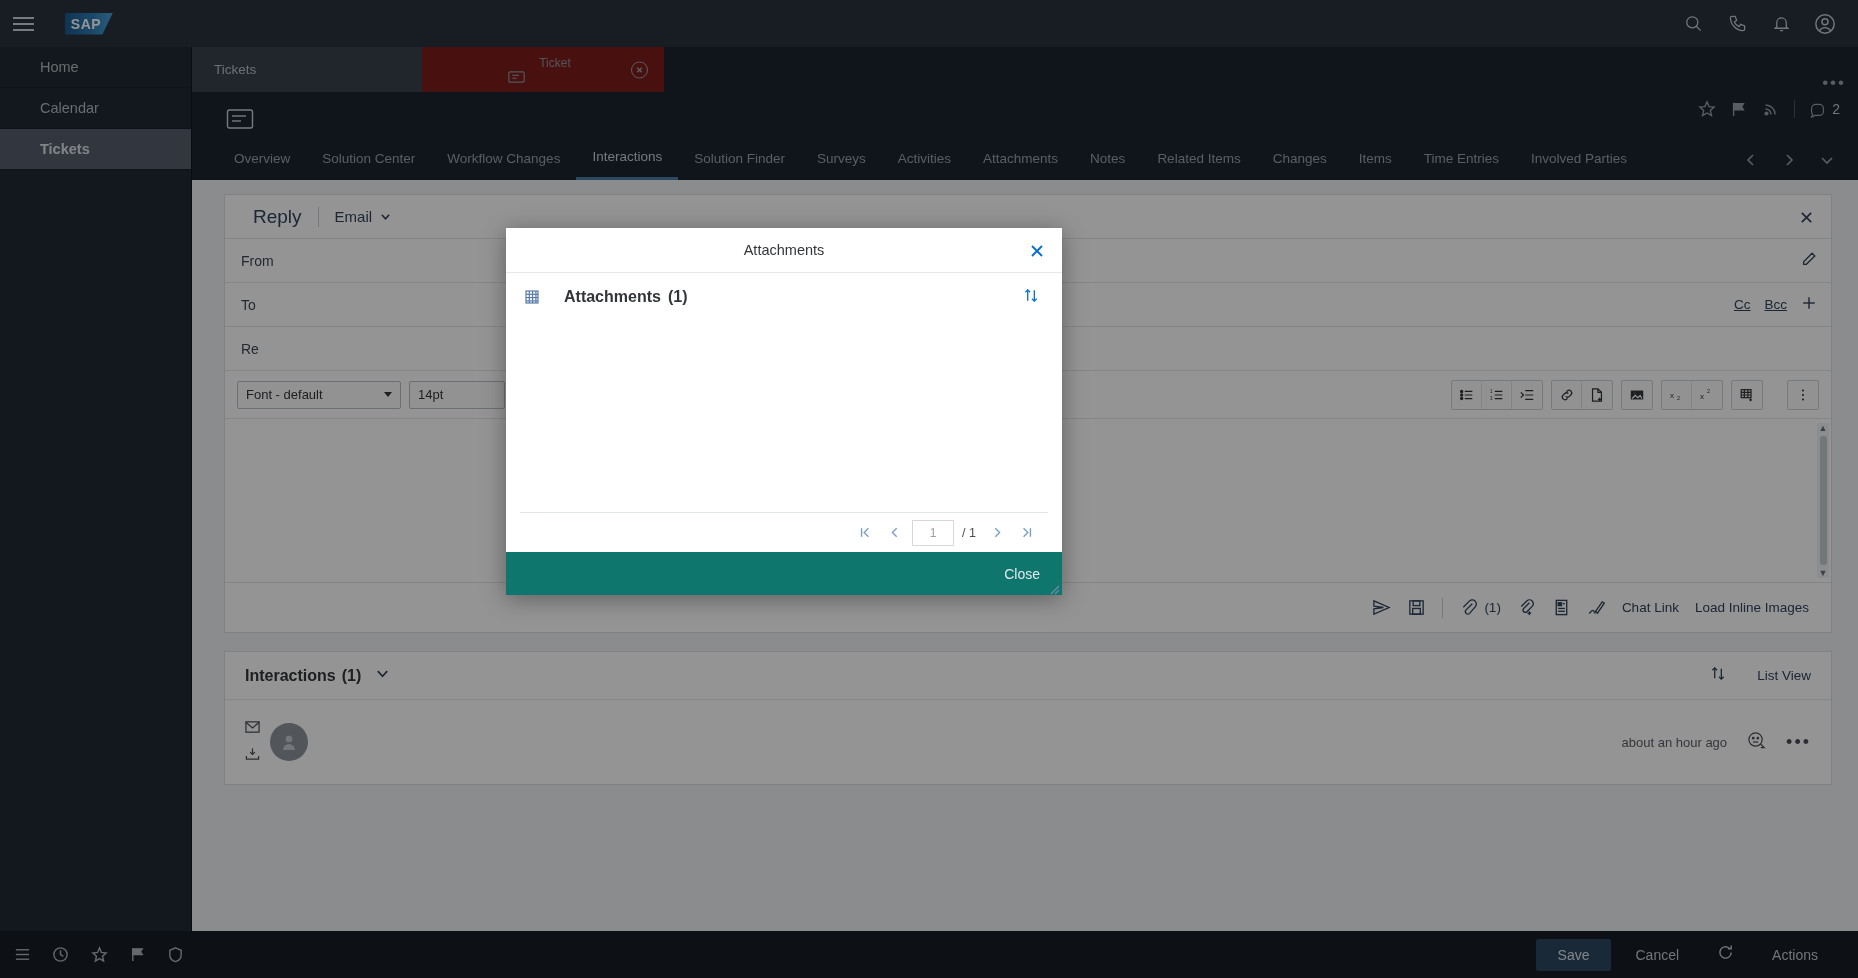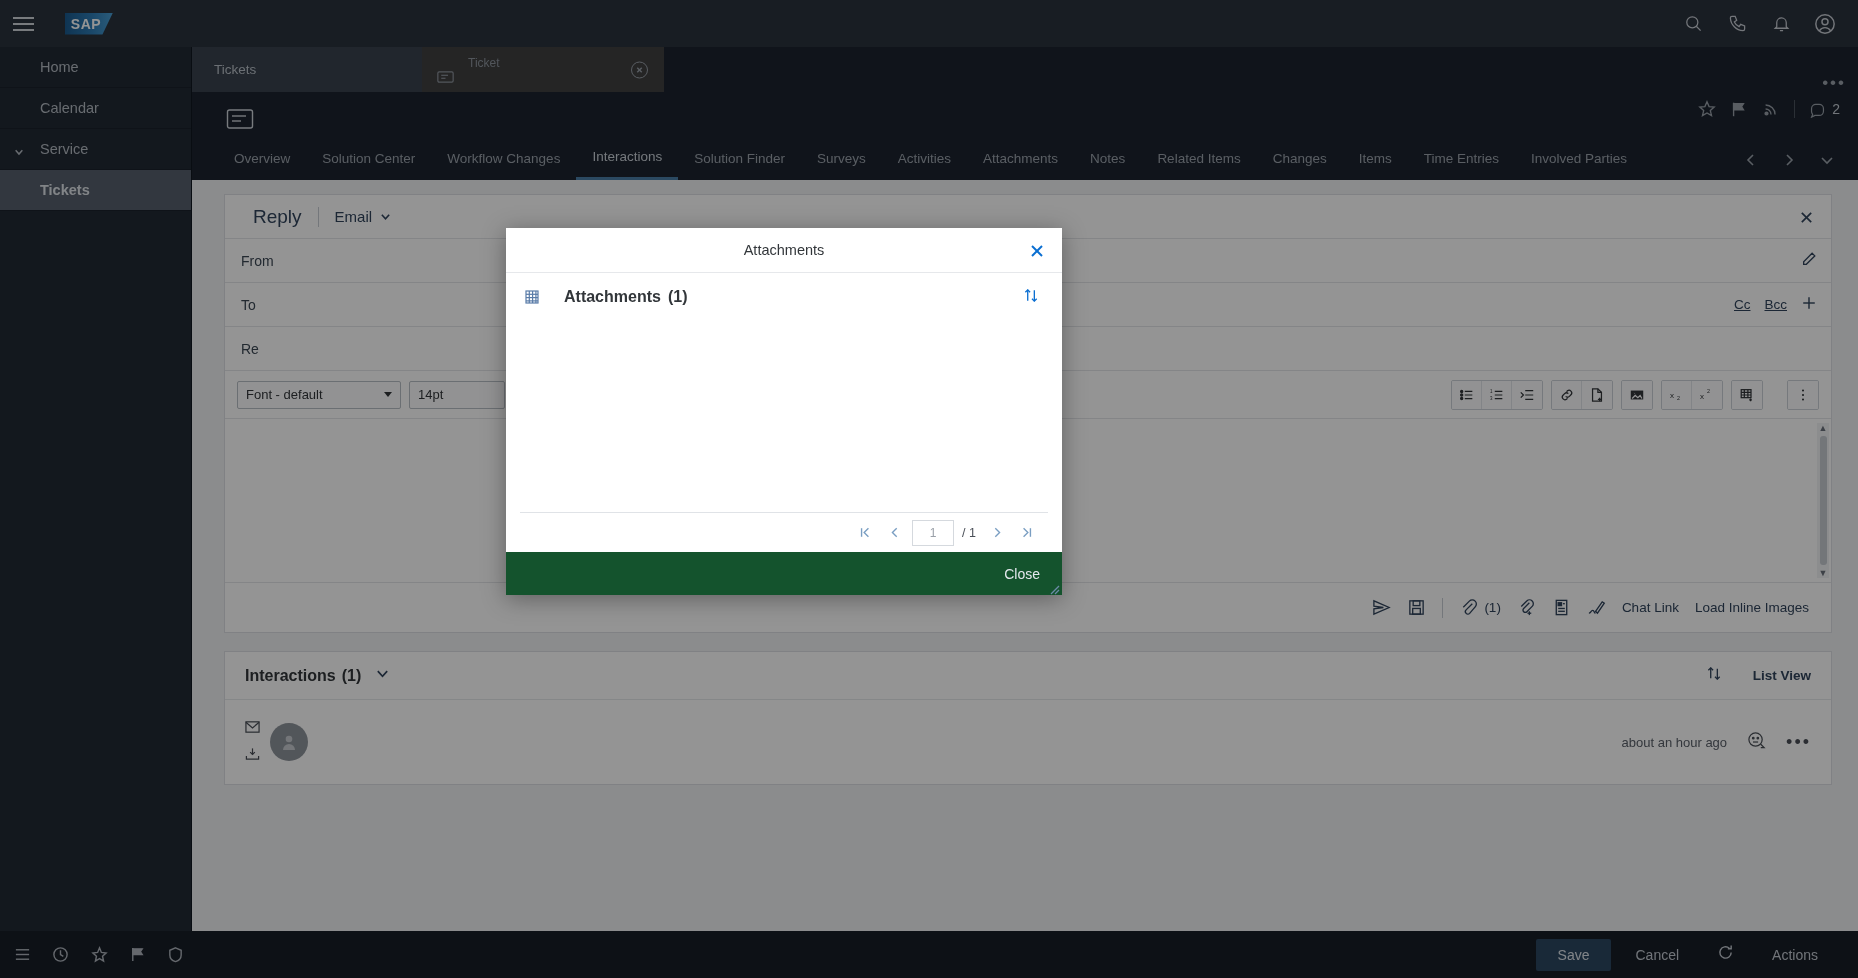--- a/index.html
+++ b/index.html
@@ -59,21 +59,21 @@
   }
   .sf-icon { width: 36px; height: 36px; display: flex; align-items: center; justify-content: center; cursor: pointer; }
   .sf-icon svg { width: 17px; height: 17px; stroke: #aeb4bc; fill: none; stroke-width: 1.5; }
 
   
   .tabstrip { position: absolute; top: 47px; left: 192px; right: 0; height: 45px;
     background: #1c2430; display: flex; align-items: stretch; }
   .ttab { display: flex; align-items: center; padding: 0 22px; font-size: 13.5px;
     color: #9aa1aa; cursor: pointer; position: relative; }
   .ttab.tickets { width: 230px; background: #39424e; color: #b9c0c8; }
-  .ttab.doc { width: 242px; background: #404040; justify-content: flex-start;
+  .ttab.doc { width: 242px; background: #7f1d1d; justify-content: center;
     padding-left: 0; }
   .ttab.doc .tk-icon { width: 46px; display: flex; align-items: center; justify-content: center;
     margin-top: 14px; }
   .ttab.doc .tk-icon svg { width: 17px; height: 14px; stroke: #8e959e; fill: none; stroke-width: 1.4; }
   .ttab.doc .tk-label { color: #8d949d; font-size: 12px; margin-top: -14px; }
   .ttab.doc .tk-close { position: absolute; right: 16px; top: 50%; transform: translateY(-50%);
     width: 17px; height: 17px; border-radius: 50%; border: 1.3px solid #9aa1aa;
     display: flex; align-items: center; justify-content: center; cursor: pointer; }
   .ttab.doc .tk-close svg { width: 9px; height: 9px; stroke: #9aa1aa; stroke-width: 1.8; }
   .strip-more { position: absolute; right: 12px; top: 26px; color: #9aa1aa; font-size: 17px;
@@ -160,21 +160,21 @@
   .ea-text { font-size: 13.5px; color: #31445c; cursor: pointer; }
 
   
   .inter-card { margin-top: 18px; }
   .inter-head { height: 48px; display: flex; align-items: center; padding: 0 20px;
     border-bottom: 1px solid #e6e8eb; }
   .inter-title { font-size: 16px; font-weight: bold; color: #32363a; }
   .inter-count { font-size: 16px; font-weight: bold; color: #32363a; margin-left: 6px; }
   .inter-chev { margin-left: 14px; cursor: pointer; }
   .inter-chev svg { width: 15px; height: 15px; stroke: #31445c; fill: none; stroke-width: 1.8; }
-  .inter-right { margin-left: auto; display: flex; align-items: center; gap: 30px; font-weight: bold; }
+  .inter-right { margin-left: auto; display: flex; align-items: center; gap: 30px; }
   .sort-ic svg { width: 17px; height: 17px; stroke: #31445c; fill: none; stroke-width: 1.4; }
   .listview { font-size: 13.5px; color: #31445c; cursor: pointer; }
 
   .inter-row { height: 84px; display: flex; align-items: center; padding: 0 20px; position: relative; }
   .ir-icons { display: flex; flex-direction: column; gap: 9px; margin-right: 10px; }
   .ir-icons svg { width: 15px; height: 14px; stroke: #4a4f57; fill: none; stroke-width: 1.3; }
   .avatar { width: 38px; height: 38px; border-radius: 50%; background: #8e949b;
     display: flex; align-items: center; justify-content: center; }
   .avatar svg { width: 20px; height: 20px; fill: #c8ccd1; }
   .ir-right { margin-left: auto; display: flex; align-items: center; gap: 20px; }
@@ -231,21 +231,21 @@
   .pager { height: 40px; margin: 0 14px; border-top: 1px solid #e0e3e7;
     display: flex; align-items: center; justify-content: flex-end; gap: 4px; padding-right: 8px; }
   .pg-btn { width: 26px; height: 26px; display: flex; align-items: center; justify-content: center;
     cursor: pointer; color: #7a9ec2; font-size: 13px; }
   .pg-btn svg { width: 12px; height: 13px; stroke: #7a9ec2; fill: none; stroke-width: 1.6; }
   .pg-input { width: 42px; height: 26px; border: 1px solid #d5d9de; text-align: center;
     font-size: 12px; color: #9aa0a8; background: #fff; outline: none;
     font-family: "Liberation Sans", sans-serif; }
   .pg-total { font-size: 12.5px; color: #4a4f57; padding: 0 4px; }
 
-  .modal-footer { height: 43px; background: #14532d; display: flex; align-items: center;
+  .modal-footer { height: 43px; background: #0f766e; display: flex; align-items: center;
     justify-content: flex-end; padding-right: 18px; position: relative; }
   .modal-close-btn { color: #e3e8ed; font-size: 14px; cursor: pointer; padding: 6px 4px; }
   .resize-grip { position: absolute; right: 2px; bottom: 2px; width: 12px; height: 12px; cursor: nwse-resize; }
   .resize-grip svg { width: 12px; height: 12px; stroke: #6d8ba8; fill: none; stroke-width: 1.2; }
 </style>
 </head>
 <body>
 
 <div class="app-layer">
 
@@ -285,28 +285,20 @@
       </div>
     </div>
   </div>
 
   <div class="sidebar">
     <div class="side-item">
       <span>Home</span>
     </div>
     <div class="side-item">
       <span>Calendar</span>
-    </div>
-    <div class="side-item">
-      <span class="chev">
-        <svg viewBox="0 0 12 12">
-            <polyline points="2,4 6,8.5 10,4"></polyline>
-          </svg>
-      </span>
-      <span>Service</span>
     </div>
     <div class="side-item sub">
       <span>Tickets</span>
     </div>
   </div>
 
   <div class="tabstrip">
     <div class="ttab tickets">
       <span>Tickets</span>
     </div>

